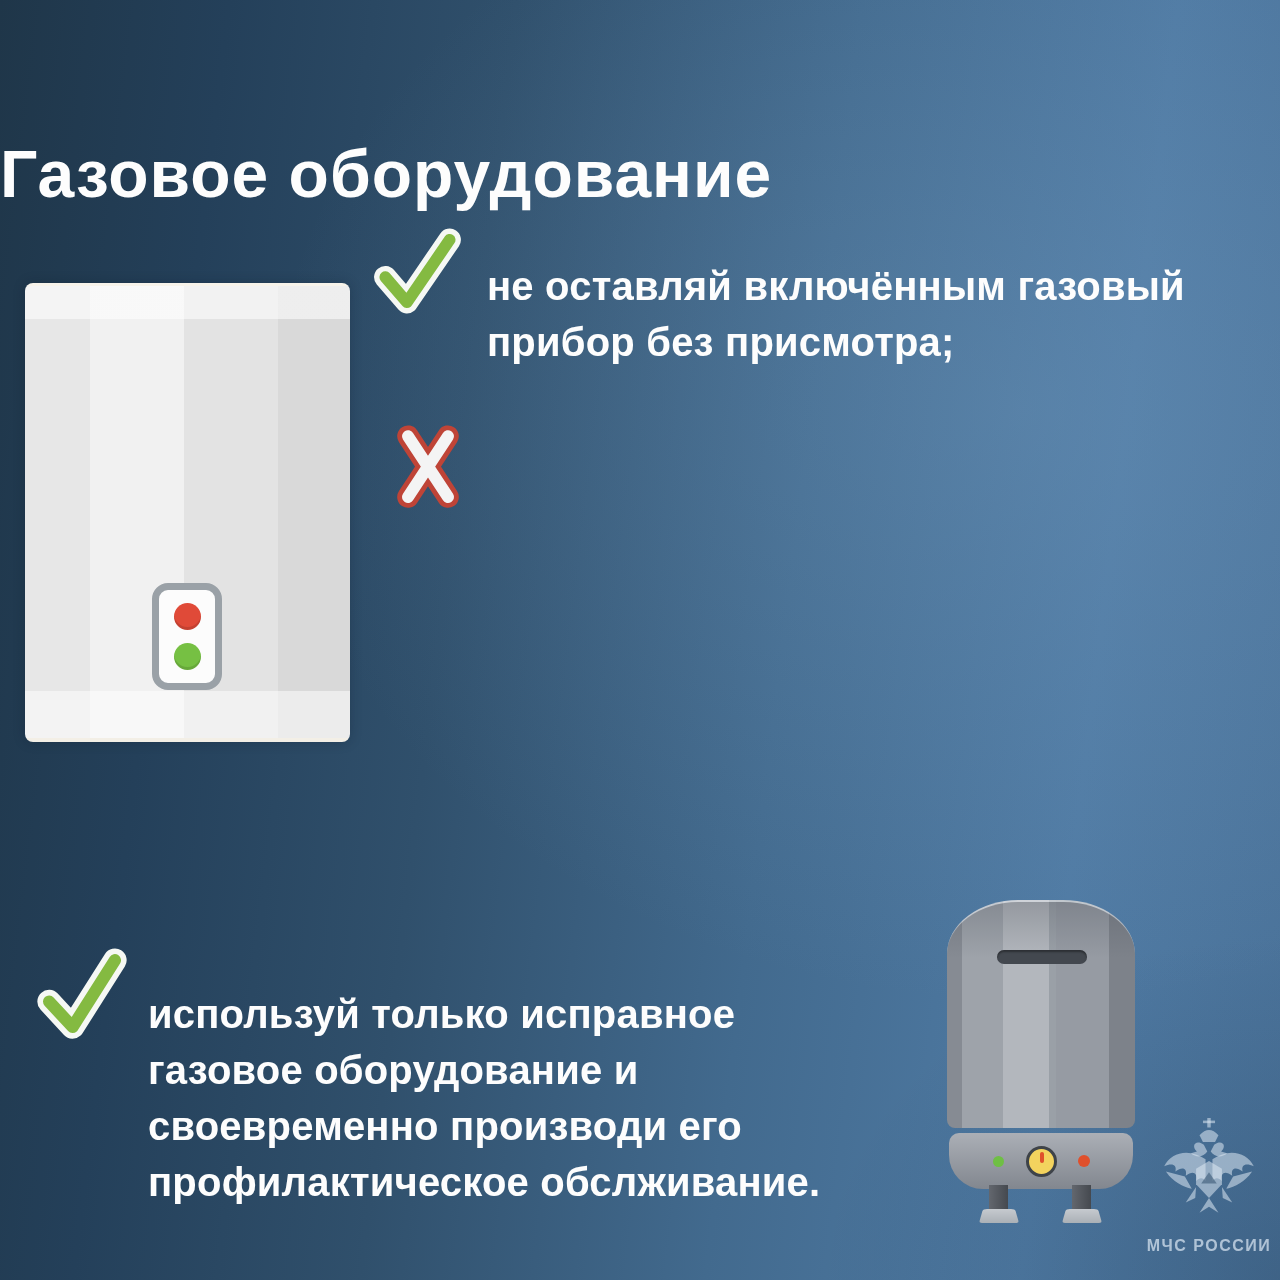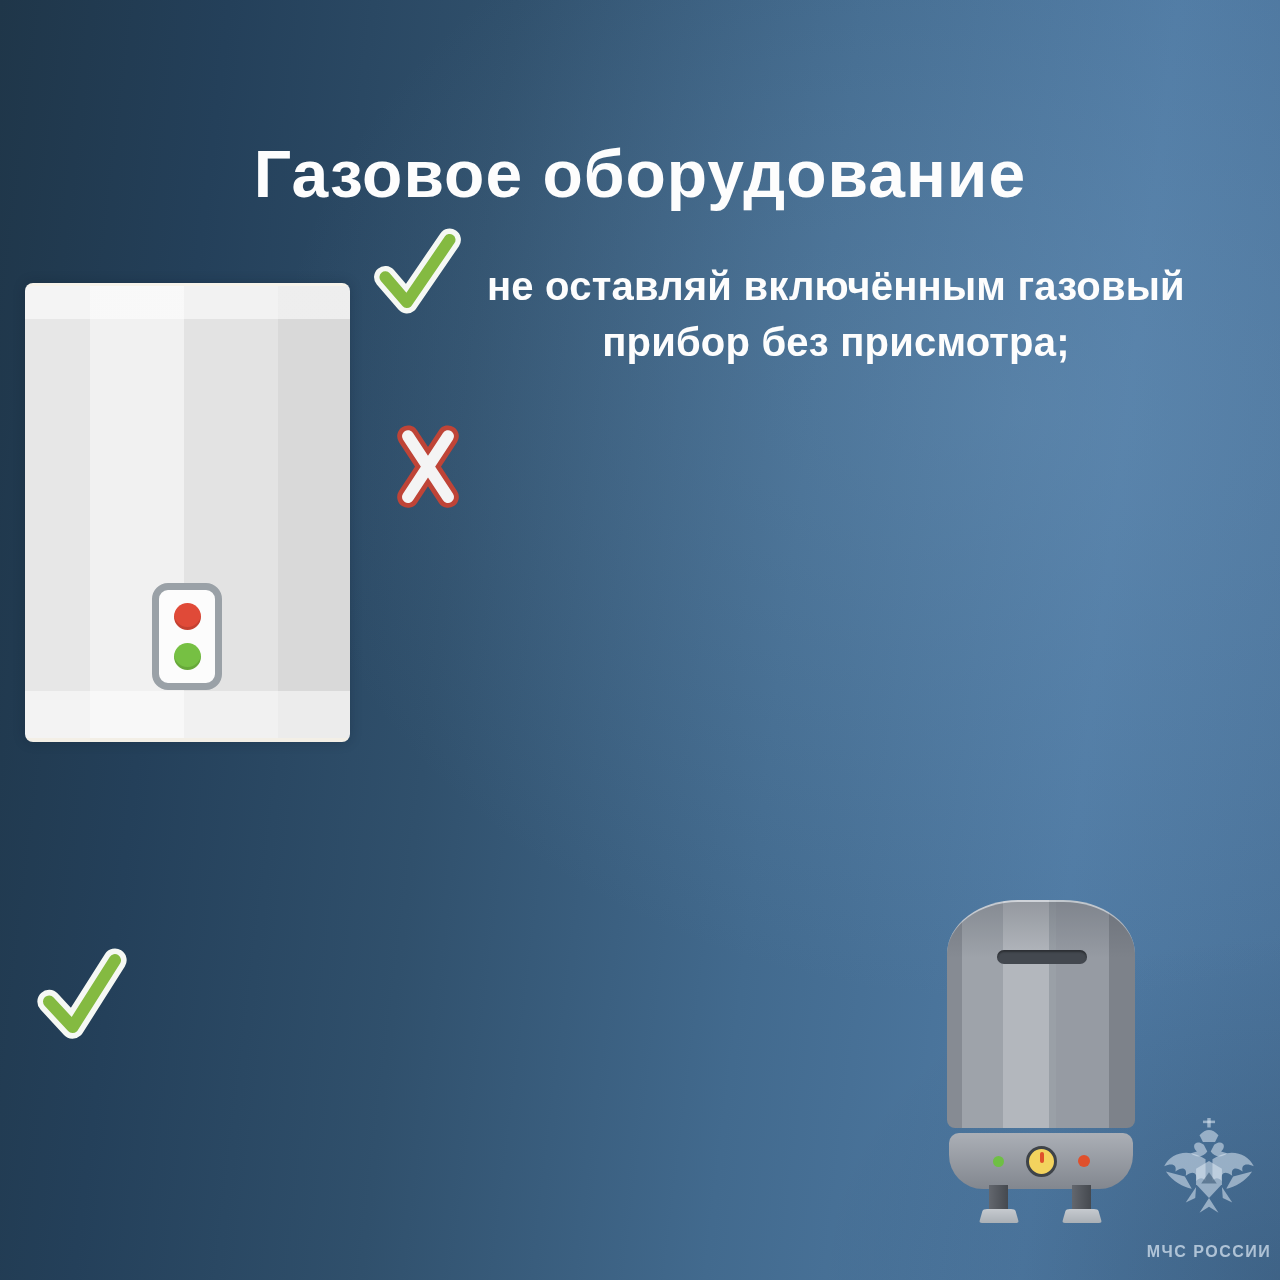--- a/index.html
+++ b/index.html
@@ -13,37 +13,36 @@
     font-family: "Liberation Sans", sans-serif;
     background:
       radial-gradient(ellipse 95% 75% at 80% 32%, rgba(120,160,195,0.30), rgba(0,0,0,0) 62%),
       radial-gradient(ellipse 60% 45% at 100% 100%, rgba(10,30,50,0.18), rgba(0,0,0,0) 60%),
       linear-gradient(97deg, #1f3649 0%, #24405a 16%, #30506c 36%, #426a8e 60%, #4f7aa3 82%, #4a7299 100%);
   }
 
   .title {
     position: absolute;
     top: 92px; left: 0; right: 0;
-    text-align: center;
     color: #fdfdfd;
     font-size: 66px;
     font-weight: bold;
     letter-spacing: 1px;
   }
 
   .item-text {
     position: absolute;
     color: #fdfdfd;
     font-weight: bold;
     font-size: 40px;
     line-height: 56px;
     white-space: pre-line;
     letter-spacing: 0.2px;
   }
-  #text-1 { left: 487px; top: 218px; text-align: center; }
+  #text-1 { left: 487px; top: 218px; }
   #text-2 { left: 487px; top: 406px; }
   #text-3 { left: 148px; top: 946px; }
 
   .mark-icon { position: absolute; }
   #check-1 { left: 372px; top: 226px; width: 90px; height: 92px; transform: rotate(2deg); }
   #cross-1 { left: 388px; top: 422px; width: 80px; height: 86px; }
   #check-2 { left: 34px;  top: 948px; width: 96px; height: 94px; }
 
   
   .white-heater {
@@ -154,21 +153,21 @@
   
   .mchs-logo {
     position: absolute;
     left: 1140px; top: 1118px;
     width: 138px;
     text-align: center;
     color: rgba(218,230,242,0.72);
   }
   .mchs-logo svg { display: block; margin: 0 auto; }
   .logo-text {
-    margin-top: 13px;
+    margin-top: 7px;
     font-size: 16px;
     font-weight: bold;
     letter-spacing: 1.5px;
     white-space: nowrap;
   }
 </style>
 </head>
 <body>
 
 <div class="poster">
@@ -195,20 +194,24 @@
       <line x1="75" y1="14" x2="25" y2="90" stroke="#bf4437" stroke-width="27"></line>
       <line x1="25" y1="14" x2="75" y2="90" stroke="#f4f4f4" stroke-width="15"></line>
       <line x1="75" y1="14" x2="25" y2="90" stroke="#f4f4f4" stroke-width="15"></line>
     </g>
   </svg>
 
   <svg id="check-2" class="mark-icon" viewBox="0 0 100 100">
     <polyline points="15,57 40,84 85,13" fill="none" stroke="#f6f8f4" stroke-width="25" stroke-linecap="round" stroke-linejoin="round"></polyline>
     <polyline points="15,57 40,84 85,13" fill="none" stroke="#84ba41" stroke-width="13" stroke-linecap="round" stroke-linejoin="round"></polyline>
   </svg>
+  <p id="text-3" class="item-text">используй только исправное
+газовое оборудование и
+своевременно производи его
+профилактическое обслживание.</p>
 
   <div class="gray-boiler">
     <div class="boiler-tank">
       <div class="boiler-slot"></div>
     </div>
     <div class="boiler-panel">
       <div class="pdot pdot-green"></div>
       <div class="gauge">
         <div class="gauge-needle"></div>
       </div>

